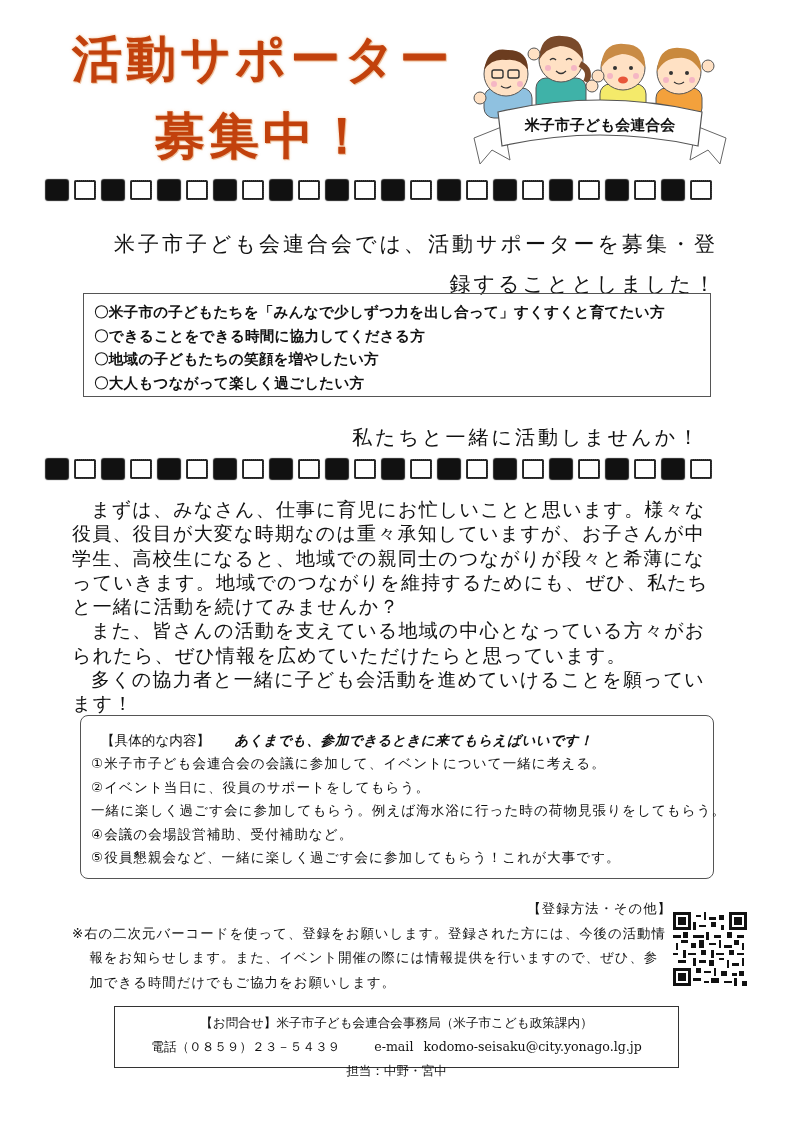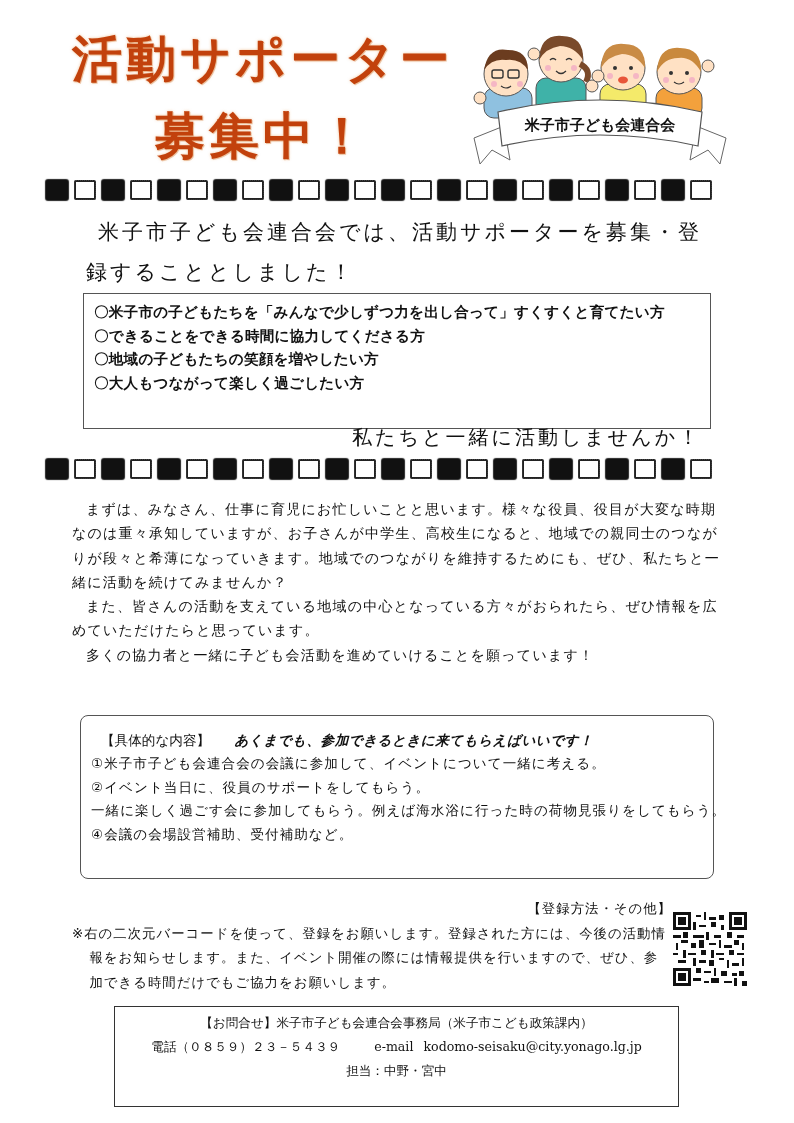--- a/index.html
+++ b/index.html
@@ -15,49 +15,49 @@
 
     
     .illus { position: absolute; left: 470px; top: 26px; width: 260px; height: 150px; }
 
     
     .sq-row { position: absolute; left: 46px; height: 22px; display: flex; gap: 6px; }
     .sq { width: 22px; height: 20px; box-sizing: border-box; border-radius: 2px; }
     .sq.black { background: #111; box-shadow: 0 0 1px 1px #222; }
     .sq.white { background: #fff; border: 2px dashed #222; border-style: solid; outline: 1px dotted #444; outline-offset: -1px; }
 
-    .lead { position: absolute; left: 98px; top: 212px; width: 620px; font-size: 21px;
-            line-height: 40px; letter-spacing: 3px; font-family: "DejaVu Sans", sans-serif; }
+    .lead { position: absolute; left: 98px; top: 224px; width: 620px; font-size: 21px;
+            line-height: 40px; letter-spacing: 3px; font-family: "DejaVu Sans", sans-serif; text-align: right; }
     .lead .l2 { display: block; margin-left: -12px; }
 
-    .criteria { position: absolute; left: 83px; top: 293px; width: 628px; height: 136px;
+    .criteria { position: absolute; left: 83px; top: 293px; width: 628px; height: 104px;
                 border: 1.5px solid #555; box-sizing: border-box; padding: 6px 0 0 10px; }
     .criteria div { font-weight: bold; font-size: 14.6px; line-height: 23.5px; white-space: nowrap; letter-spacing: 0.2px; }
 
     .invite { position: absolute; left: 352px; top: 424px; font-size: 20px; letter-spacing: 3px; white-space: nowrap; }
 
-    .body-text { position: absolute; left: 72px; top: 497px; width: 650px; font-size: 14px; line-height: 24.3px;
+    .body-text { position: absolute; left: 72px; top: 497px; width: 650px; font-size: 19px; line-height: 24.3px;
                  letter-spacing: 1.2px; }
     .body-text p { margin: 0; }
     .body-text .indent { text-indent: 1em; }
 
     .details { position: absolute; left: 80px; top: 715px; width: 634px; height: 164px;
                border: 1.5px solid #555; border-radius: 8px; box-sizing: border-box; padding: 12px 0 0 10px; }
     .details .head { font-size: 13.6px; line-height: 24px; white-space: nowrap; }
     .details .head .bracket { margin-left: 10px; }
     .details .head .emph { font-weight: bold; font-style: italic; margin-left: 20px; letter-spacing: 0.5px; }
     .details .item { font-size: 13.6px; line-height: 23.5px; white-space: nowrap; letter-spacing: 1px; }
 
     .reg { position: absolute; left: 72px; top: 897px; width: 600px; font-size: 13.4px; line-height: 24.5px; letter-spacing: 1px; }
     .reg .h { white-space: nowrap; text-align: right; }
     .reg .note { padding-left: 1.3em; text-indent: -1.3em; }
 
     .qr { position: absolute; left: 673px; top: 912px; width: 74px; height: 74px; }
 
-    .contact { position: absolute; left: 114px; top: 1006px; width: 565px; height: 101px;
+    .contact { position: absolute; left: 114px; top: 1006px; width: 565px; height: 62px;
                border: 1.5px solid #333; box-sizing: border-box; text-align: center;
                font-family: "DejaVu Serif", serif; font-size: 12.6px; line-height: 24px; padding-top: 4px; }
     .contact .row2 { white-space: nowrap; }
     .contact .email-label { margin-left: 34px; margin-right: 10px; }
   </style>
 </head>
 <body>
 
 <div class="title-line title-1">活動サポーター</div>
 <div class="title-line title-2">募集中！</div>
@@ -197,20 +197,21 @@
 
 <div class="details">
   <div class="head">
     <span class="bracket">【具体的な内容】</span>
     <span class="emph">あくまでも、参加できるときに来てもらえばいいです！</span>
   </div>
   <div class="item">①米子市子ども会連合会の会議に参加して、イベントについて一緒に考える。</div>
   <div class="item">②イベント当日に、役員のサポートをしてもらう。</div>
   <div class="item">一緒に楽しく過ごす会に参加してもらう。例えば海水浴に行った時の荷物見張りをしてもらう。</div>
   <div class="item">④会議の会場設営補助、受付補助など。</div>
+  <div class="item">⑤役員懇親会など、一緒に楽しく過ごす会に参加してもらう！これが大事です。</div>
 </div>
 
 <div class="reg">
   <div class="h">【登録方法・その他】</div>
   <div class="note">※右の二次元バーコードを使って、登録をお願いします。登録された方には、今後の活動情報をお知らせします。また、イベント開催の際には情報提供を行いますので、ぜひ、参加できる時間だけでもご協力をお願いします。</div>
 </div>
 
 <svg class="qr" viewBox="0 0 29 29" xmlns="http://www.w3.org/2000/svg" shape-rendering="crispEdges">
   <rect width="29" height="29" fill="#fff"></rect>
   <g fill="#111">

